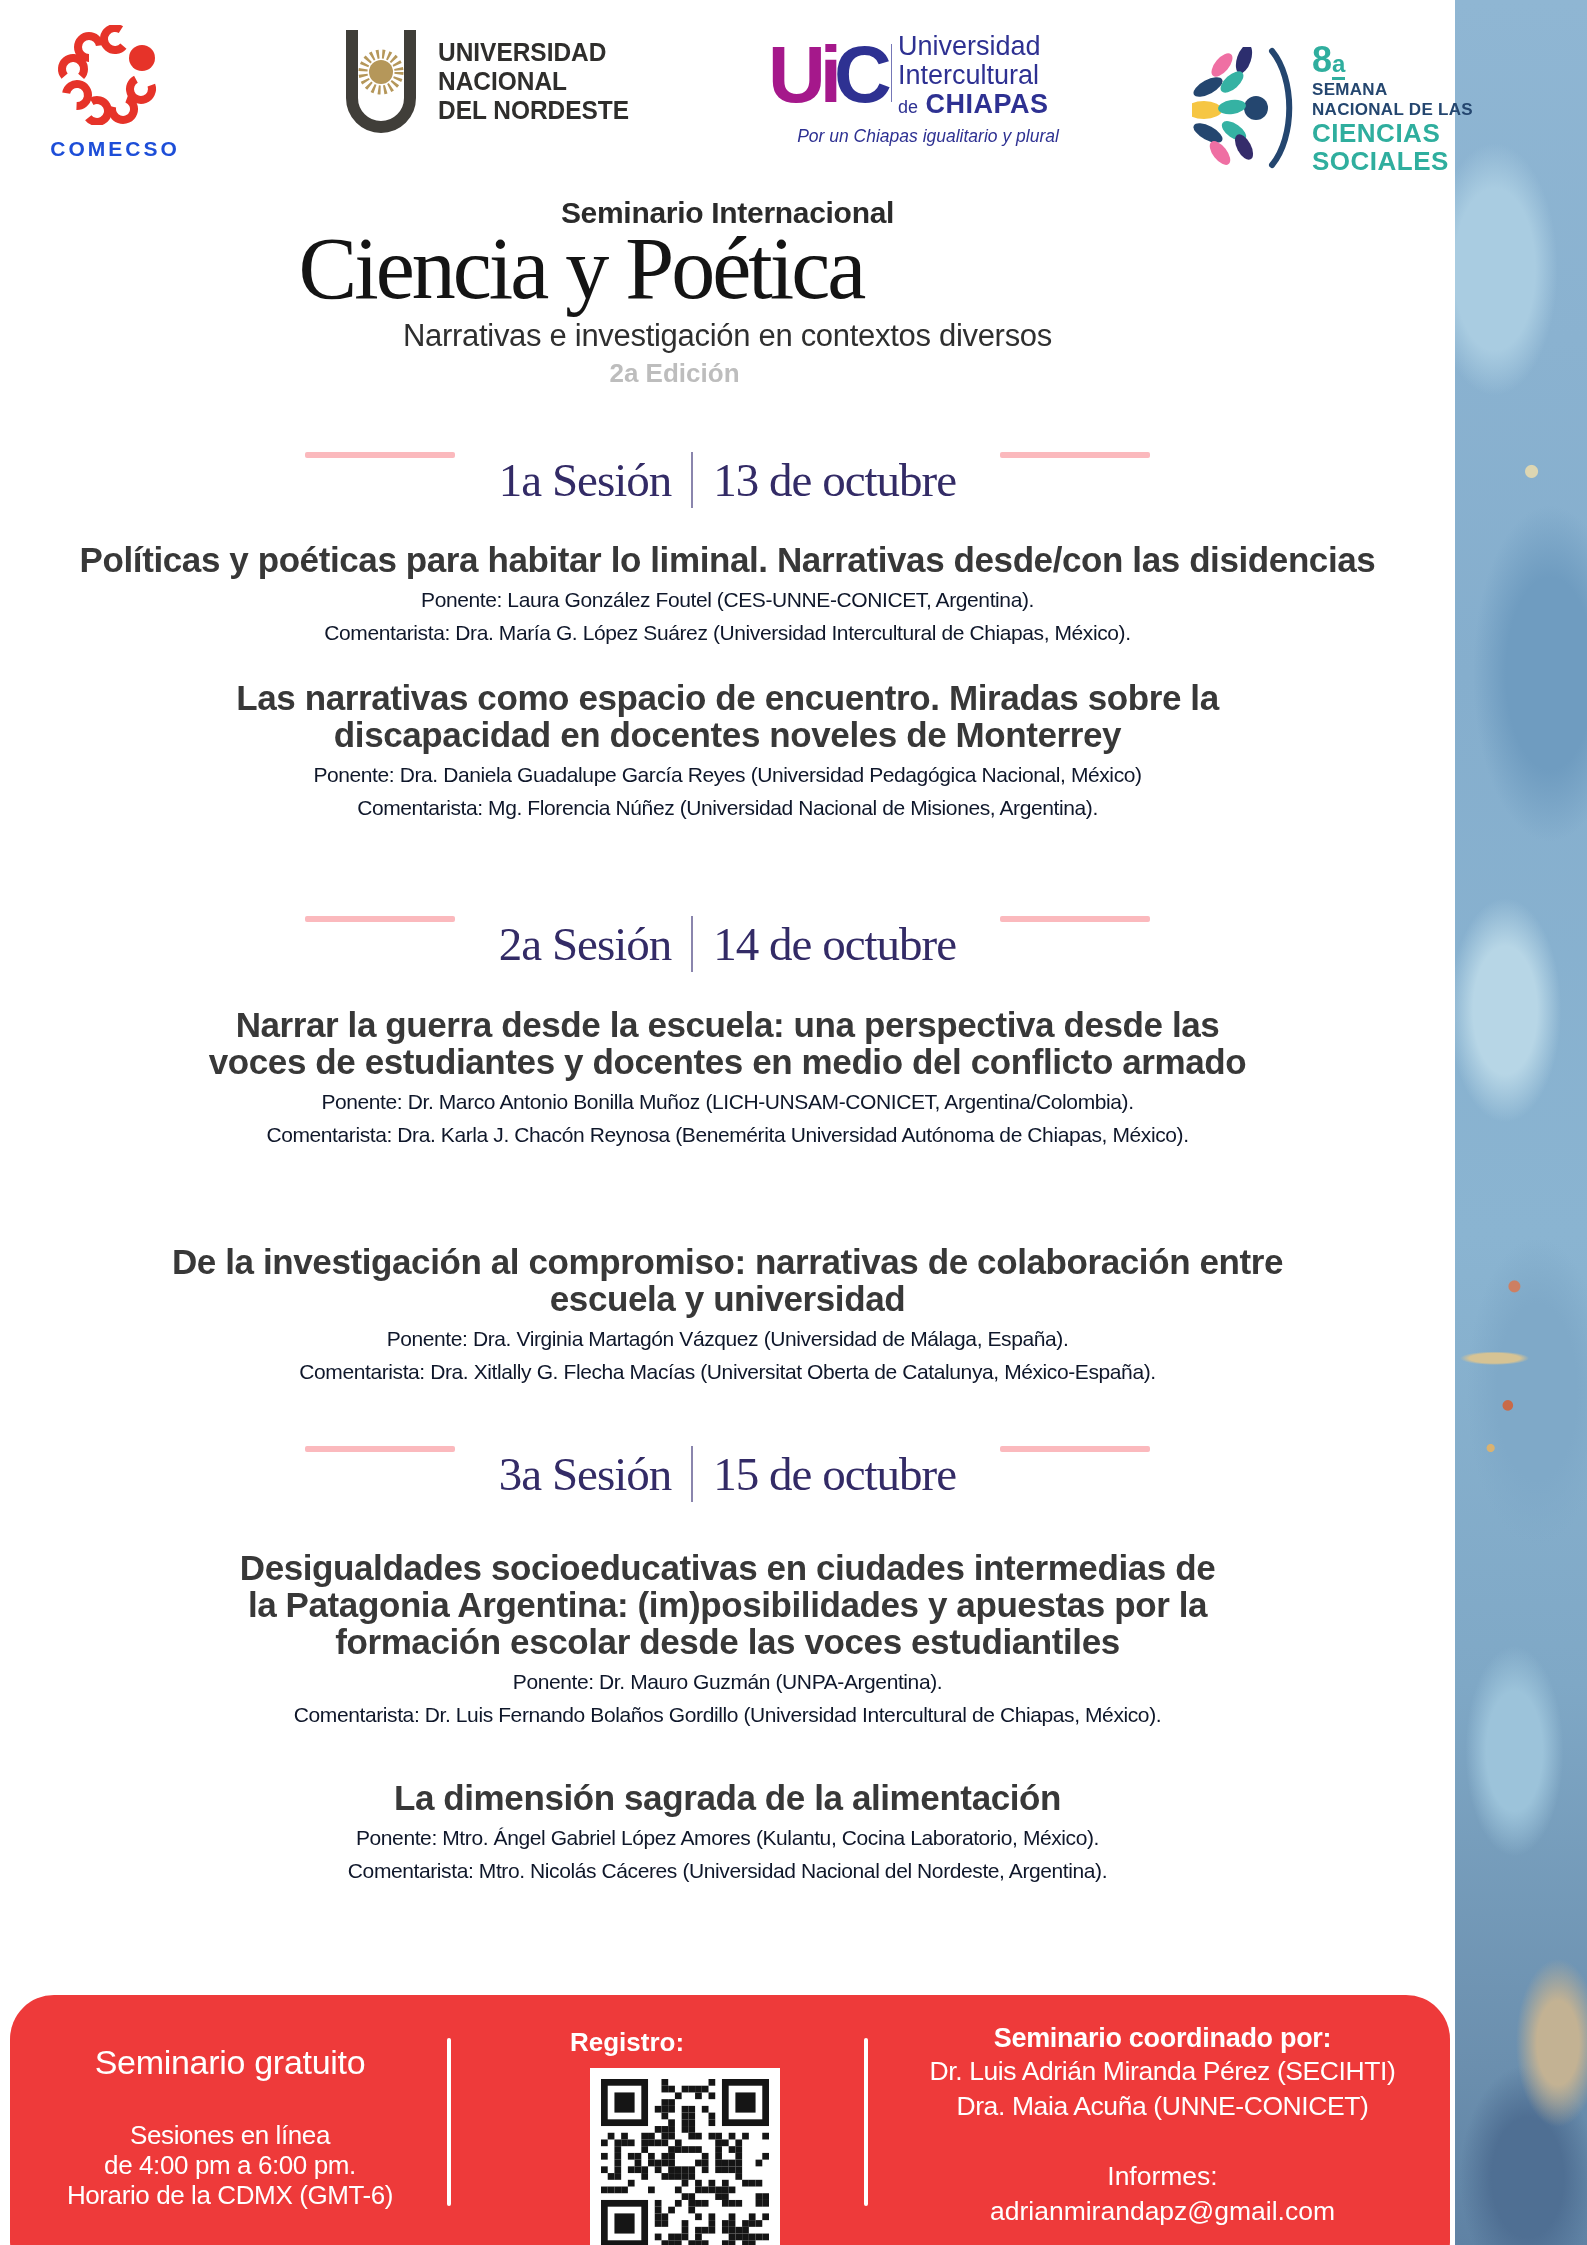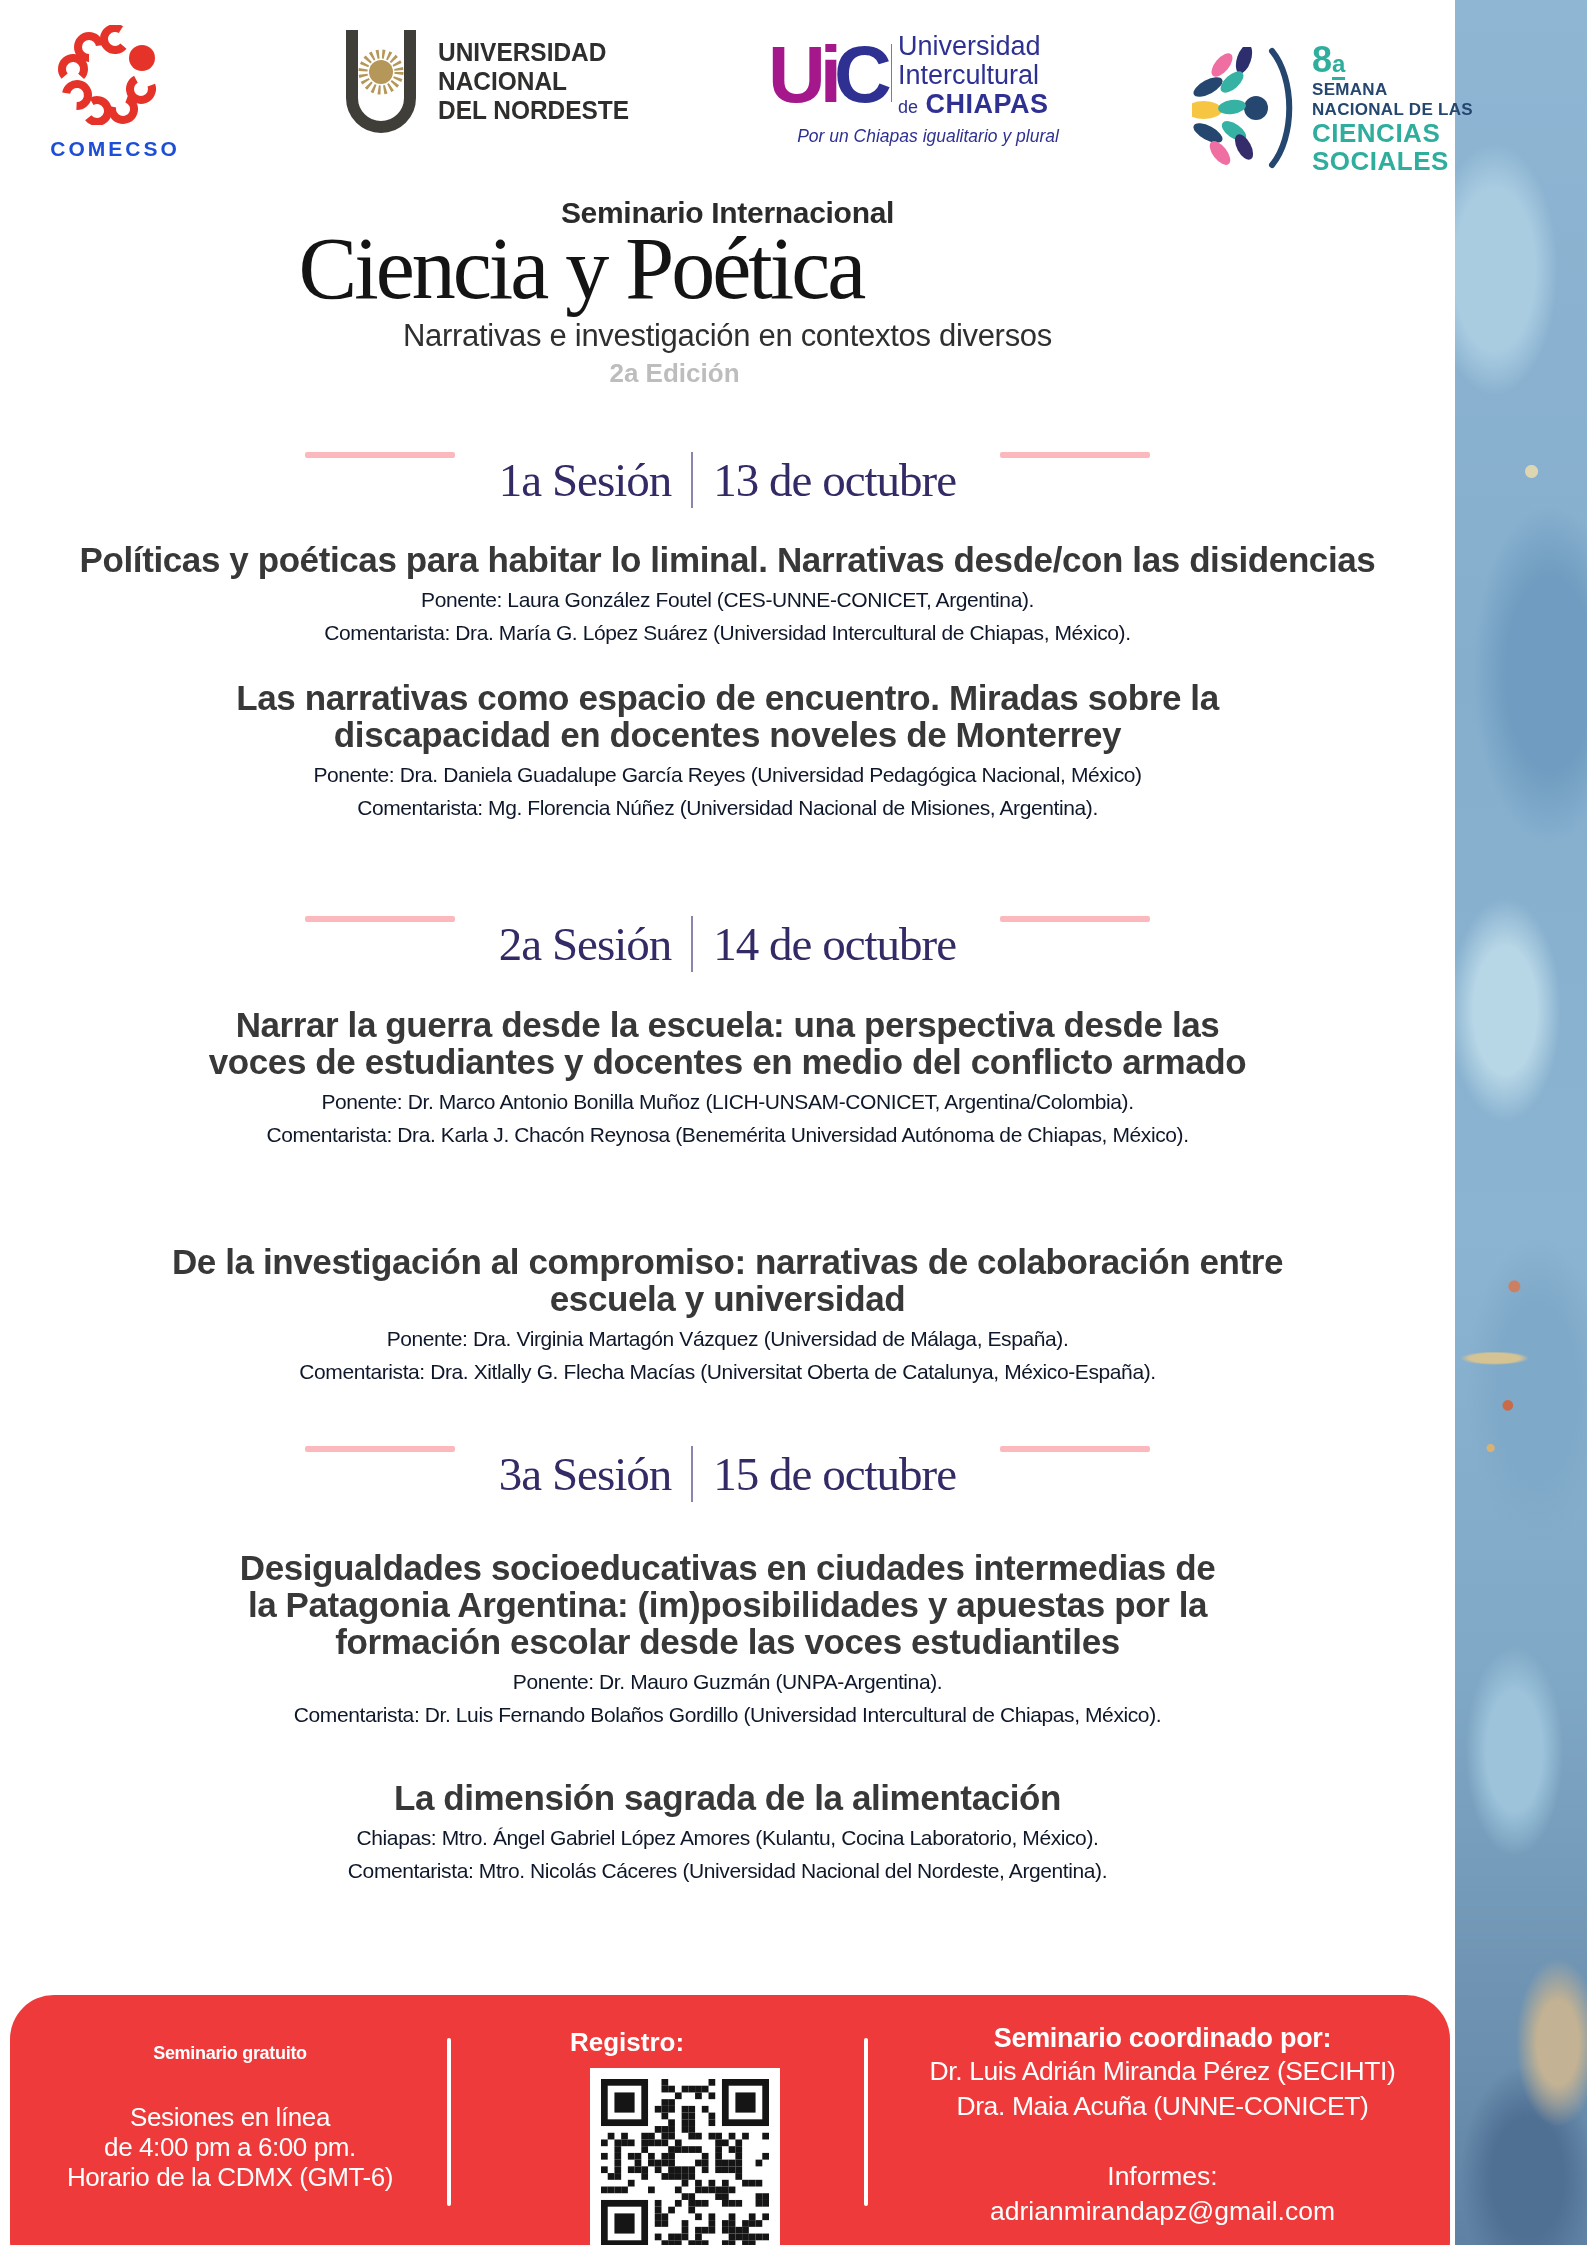--- a/index.html
+++ b/index.html
@@ -72,21 +72,21 @@
   .t22 .talk-title{max-width:1150px;}
   .t31 .talk-title{max-width:1000px;}
   .t21 .coment{max-width:1120px;}
 
   
   .footer{position:absolute;left:10px;top:1995px;width:1440px;height:290px;
           background:#ee3a3a;border-radius:44px;color:#ffffff;}
   .f-divider{position:absolute;top:43px;width:4px;height:168px;background:#ffffff;border-radius:2px;}
   .fd1{left:437px;} .fd2{left:854px;}
   .f-left{position:absolute;left:25px;top:48px;width:390px;text-align:center;}
-  .f-free{font-weight:bold;font-size:18px;letter-spacing:-.3px;}
+  .f-free{font-weight:normal;font-size:34px;letter-spacing:-.3px;}
   .f-sched{margin-top:38px;font-size:26px;line-height:30px;letter-spacing:-.4px;}
   .f-mid{position:absolute;left:560px;top:32px;width:230px;text-align:left;}
   .f-registro{font-weight:bold;font-size:26px;}
   .qr-box{margin:10px auto 0 auto;width:190px;height:190px;background:#ffffff;padding:0;
           display:flex;align-items:center;justify-content:center;}
   .qr-inner{width:168px;height:168px;}
   .f-right{position:absolute;left:880px;top:28px;width:545px;text-align:center;}
   .f-coord-title{font-weight:bold;font-size:27px;letter-spacing:-.3px;}
   .f-line{font-size:26.5px;line-height:35px;letter-spacing:-.4px;}
   .f-informes{margin-top:35px;font-size:26.5px;line-height:35px;}
@@ -227,21 +227,21 @@
   </div>
 
   <div class="talk t31">
     <div class="talk-title">Desigualdades socioeducativas en ciudades intermedias de la Patagonia Argentina: (im)posibilidades y apuestas por la formación escolar desde las voces estudiantiles</div>
     <div class="talk-line">Ponente: Dr. Mauro Guzmán (UNPA-Argentina).</div>
     <div class="talk-line">Comentarista: Dr. Luis Fernando Bolaños Gordillo (Universidad Intercultural de Chiapas, México).</div>
   </div>
 
   <div class="talk t32">
     <div class="talk-title">La dimensión sagrada de la alimentación</div>
-    <div class="talk-line">Chiapas: Mtro. Ángel Gabriel López Amores (Kulantu, Cocina Laboratorio, México).</div>
+    <div class="talk-line">Ponente: Mtro. Ángel Gabriel López Amores (Kulantu, Cocina Laboratorio, México).</div>
     <div class="talk-line">Comentarista: Mtro. Nicolás Cáceres (Universidad Nacional del Nordeste, Argentina).</div>
   </div>
 
   <div class="footer">
     <div class="f-left">
       <div class="f-free">Seminario gratuito</div>
       <div class="f-sched">
         <div>Sesiones en línea</div>
         <div>de 4:00 pm a 6:00 pm.</div>
         <div>Horario de la CDMX (GMT-6)</div>

